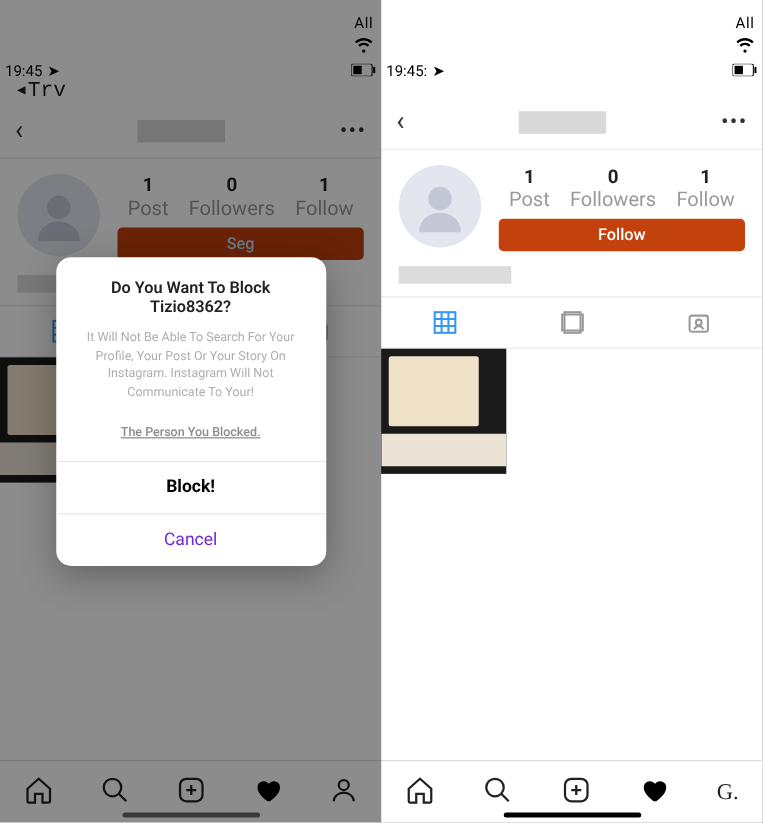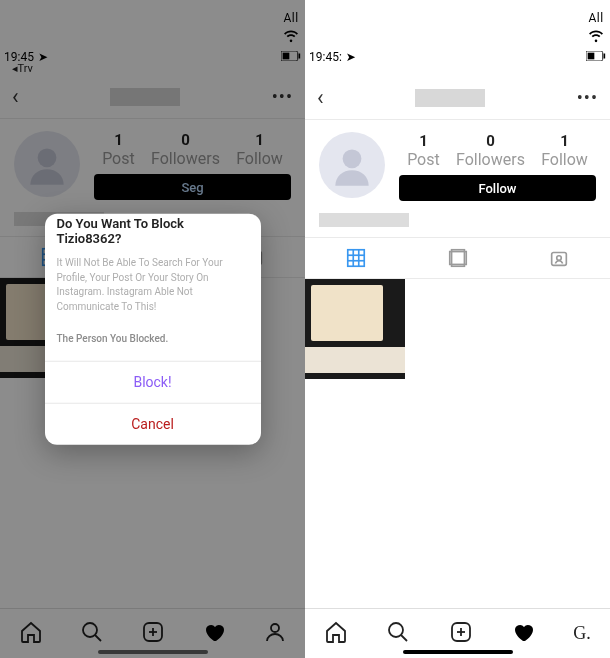--- a/index.html
+++ b/index.html
@@ -4,35 +4,35 @@
 <style>
   * { margin: 0; padding: 0; box-sizing: border-box; font-family: -apple-system, BlinkMacSystemFont, "Segoe UI", Roboto, sans-serif; }
   body { background: #fff; width: 610px; height: 658px; display: flex; overflow: hidden; }
   .screen { width: 305px; height: 658px; background: #fff; position: relative; display: flex; flex-direction: column; }
   .screen.left { background: #fff; }
   .dim-overlay { position: absolute; inset: 0; background: rgba(0,0,0,0.45); pointer-events: none; z-index: 5; }
 
   .status-bar { height: 24px; display: flex; align-items: flex-end; justify-content: space-between; padding: 0 4px; font-size: 12px; color: #000; margin-top: 40px; }
   .status-left { display: flex; align-items: center; gap: 4px; }
   .status-right { display: flex; align-items: center; gap: 4px; letter-spacing: 0.5px; flex-direction: column; }
-  .sub-status { font-size: 11px; color: #222; padding: 0 12px; margin-top: -2px; }
+  .sub-status { font-size: 17px; color: #222; padding: 0 12px; margin-top: -2px; font-family: Liberation Mono, monospace; }
 
   .nav-header { height: 44px; display: flex; align-items: center; justify-content: space-between; padding: 0 12px; border-bottom: 1px solid #eaeaea; }
   .back-icon { font-size: 22px; color: #333; }
   .title-placeholder { width: 70px; height: 18px; background: #d8d8d8; }
   .more-icon { font-size: 18px; color: #333; letter-spacing: 1px; }
 
   .profile-head { display: flex; padding: 12px 14px 8px; gap: 14px; align-items: flex-start; }
   .avatar { width: 66px; height: 66px; border-radius: 50%; background: #e4e6ef; display: flex; align-items: center; justify-content: center; overflow: hidden; }
   .avatar svg { width: 50px; height: 50px; }
   .stats-area { flex: 1; display: flex; flex-direction: column; gap: 6px; }
   .stats-row { display: flex; justify-content: space-around; text-align: center; }
   .stat-num { font-weight: 700; font-size: 15px; color: #222; }
   .stat-label { font-size: 16px; color: #9a9a9a; }
-  .follow-btn { background: #000000; color: #fff; height: 26px; border-radius: 4px; display: flex; align-items: center; justify-content: center; font-size: 13px; font-weight: 500; }
+  .follow-btn { background: #c2410c; color: #fff; height: 26px; border-radius: 4px; display: flex; align-items: center; justify-content: center; font-size: 13px; font-weight: 500; }
   .follow-btn.dimmed { color: #bcdcff; }
 
   .name-placeholder { width: 90px; height: 14px; background: #dcdcdc; margin: 4px 14px 10px; }
 
   .tabs { display: flex; border-top: 1px solid #eaeaea; border-bottom: 1px solid #eaeaea; height: 42px; }
   .tab { flex: 1; display: flex; align-items: center; justify-content: center; color: #9a9a9a; }
   .tab.active { color: #3897f0; }
   .tab svg { width: 22px; height: 22px; }
 
   .grid-content { flex: 1; display: flex; flex-wrap: wrap; align-content: flex-start; }
@@ -43,26 +43,26 @@
 
   .bottom-nav { height: 50px; border-top: 1px solid #dedede; display: flex; align-items: center; justify-content: space-around; background: #fff; }
   .bottom-nav .nav-item { color: #222; }
   .bottom-nav svg { width: 24px; height: 24px; }
   .heart-filled { fill: #000; }
 
   .home-indicator { position: absolute; bottom: 4px; left: 50%; transform: translateX(-50%); width: 110px; height: 4px; background: #666; border-radius: 3px; }
   .home-indicator.dark { background: #000; }
 
   .modal { position: absolute; z-index: 10; left: 50%; top: 50%; transform: translate(-50%,-50%); width: 216px; background: #fff; border-radius: 12px; overflow: hidden; box-shadow: 0 8px 30px rgba(0,0,0,0.3); }
-  .modal-body { padding: 2px 12px 14px; }
+  .modal-body { padding: 18px 12px 14px; text-align: center; }
   .modal-title { font-size: 13px; font-weight: 600; color: #222; margin-bottom: 10px; }
   .modal-msg { font-size: 10px; line-height: 1.45; color: #aeaeae; }
-  .modal-msg .emphasis { color: #8c8c8c; font-weight: 500; display: block; margin-top: 18px; }
-  .modal-btn { border-top: 1px solid #e8e8e8; height: 42px; display: flex; align-items: center; justify-content: center; font-size: 14px; color: #b91c1c; }
-  .modal-btn.primary { color: #8b5cf6; }
+  .modal-msg .emphasis { color: #8c8c8c; font-weight: 500; display: block; margin-top: 18px; text-decoration: underline; }
+  .modal-btn { border-top: 1px solid #e8e8e8; height: 42px; display: flex; align-items: center; justify-content: center; font-size: 14px; color: #6d28d9; }
+  .modal-btn.primary { color: #000000; font-weight: bold; }
 
   .g-label { font-family: Georgia, serif; font-size: 18px; font-weight: 500; }
 </style>
 </head>
 <body>
 
 <div class="screen left">
   <div class="dim-overlay"></div>
 
   <div class="status-bar">
@@ -174,21 +174,21 @@
         </svg></span>
   </div>
   <div class="home-indicator"></div>
 
   <div class="modal">
     <div class="modal-body">
       <div class="modal-title">Do You Want To Block Tizio8362?</div>
       <div class="modal-msg">
         <span>It Will Not Be Able To Search For Your Profile, Your</span>
         <span>Post Or Your Story On Instagram.</span>
-        <span>Instagram Able Not Communicate To This!</span>
+        <span>Instagram Will Not Communicate To Your!</span>
         <span class="emphasis">The Person You Blocked.</span>
       </div>
     </div>
     <div class="modal-btn primary">Block!</div>
     <div class="modal-btn">Cancel</div>
   </div>
 </div>
 
 <div class="screen">
 

